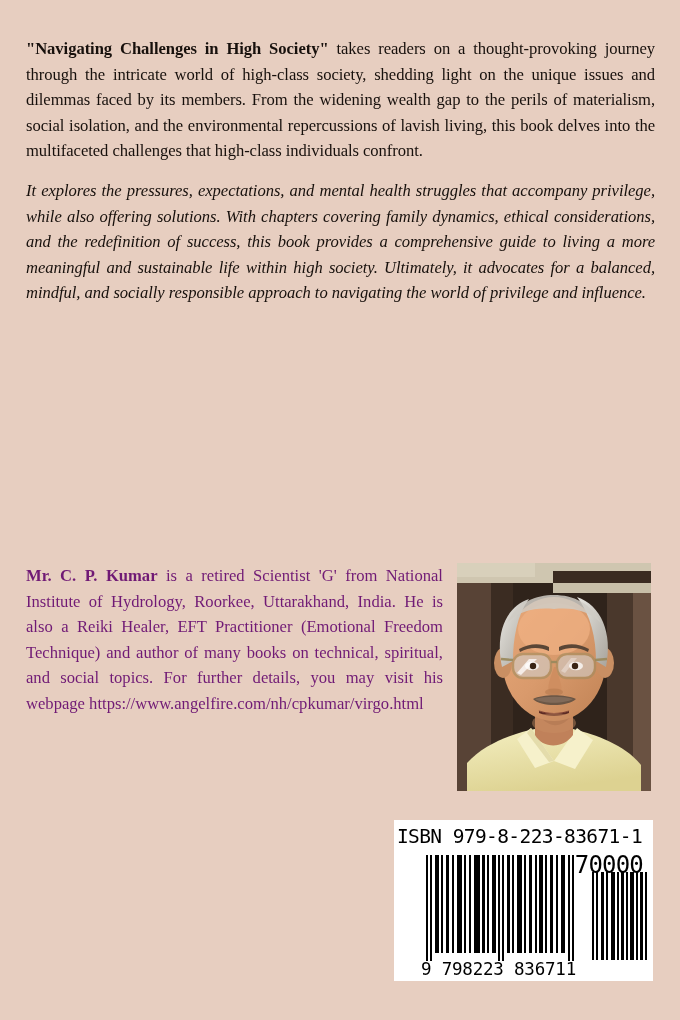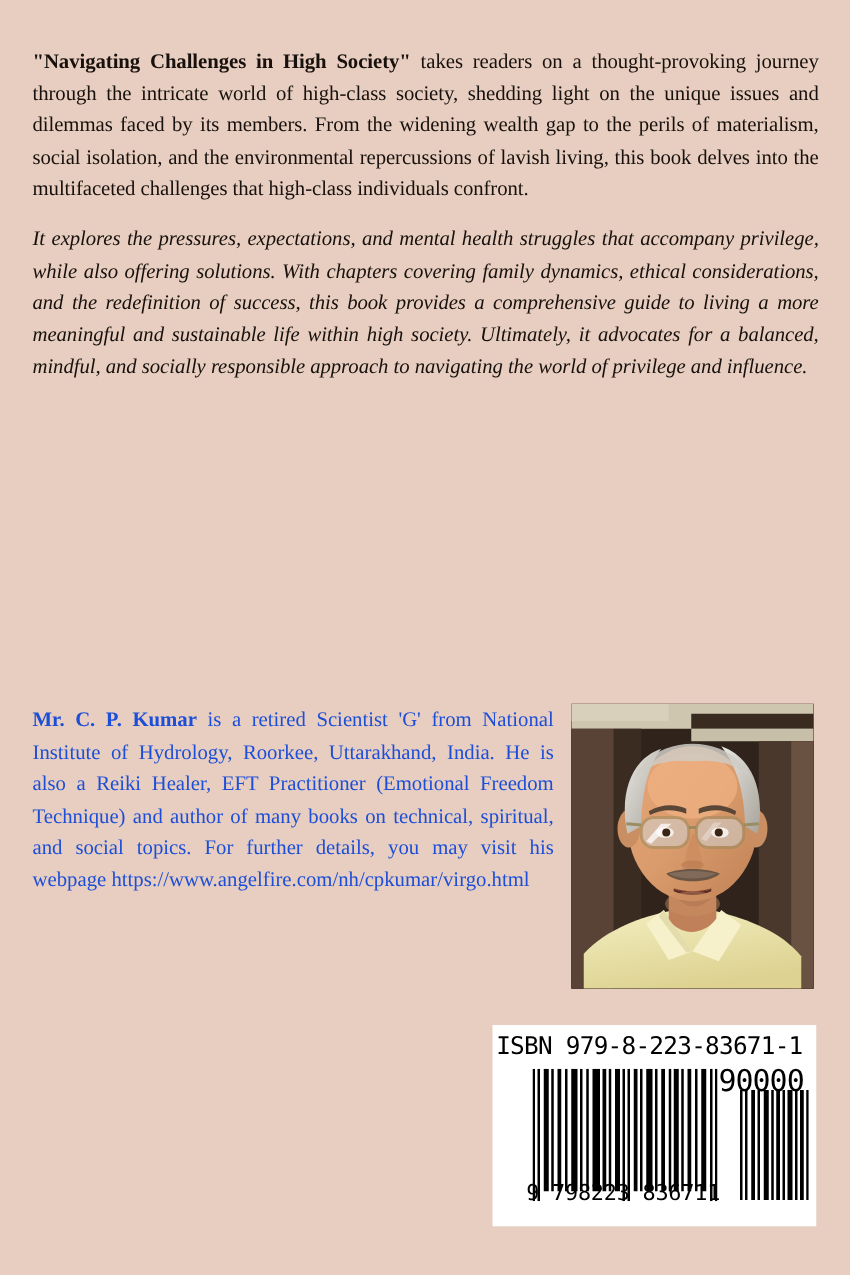--- a/index.html
+++ b/index.html
@@ -50,21 +50,21 @@
     width: 629px;
     height: 232px;
   }
   #author-bio {
     position: absolute;
     left: 0;
     top: 0;
     width: 417px;
     font-size: 16.6px;
     line-height: 25.6px;
-    color: #1d4ed8;
+    color: #701a75;
     text-align: justify;
     text-justify: inter-word;
   }
   #author-bio .bioname {
     font-weight: bold;
   }
 
   
   #author-photo {
     position: absolute;
@@ -120,21 +120,21 @@
     position: absolute;
     left: 198px;
     top: 52px;
     width: 55px;
     height: 88px;
   }
   #bars-main svg, #bars-addon svg { display: block; }
   #ean-digits {
     position: absolute;
     left: 27px;
-    top: 125px;
+    top: 139px;
     width: 160px;
     font-family: "DejaVu Sans Mono", "Liberation Mono", monospace;
     font-size: 17.5px;
     letter-spacing: -0.2px;
     color: #000000;
     white-space: nowrap;
   }
 </style>
 </head>
 <body>
@@ -232,21 +232,21 @@
         <path d="M81 147 C 90 153 104 153 113 147 C 104 151 90 151 81 147 Z" fill="#7c3f34"></path>
         <path d="M82 148 C 91 152 103 152 112 148 L 112 150 C 103 154 91 154 82 150 Z" fill="#5c2b24"></path>
 
         <ellipse cx="97" cy="160" rx="22" ry="10" fill="#c98f63" opacity="0.45"></ellipse>
       </svg>
     </div>
   </div>
 
   <div id="barcode-block">
     <div id="isbn-text">ISBN  979-8-223-83671-1</div>
-    <div id="addon-text">90000</div>
+    <div id="addon-text">70000</div>
 
     <div id="bars-main">
       <svg width="148" height="106" viewBox="0 0 148 106" xmlns="http://www.w3.org/2000/svg">
         <g fill="#000000">
           <rect x="0" y="0" width="2" height="106"></rect>
           <rect x="4" y="0" width="2" height="106"></rect>
           <rect x="9" y="0" width="4" height="98"></rect>
           <rect x="15" y="0" width="2" height="98"></rect>
           <rect x="20" y="0" width="3" height="98"></rect>
           <rect x="26" y="0" width="2" height="98"></rect>

